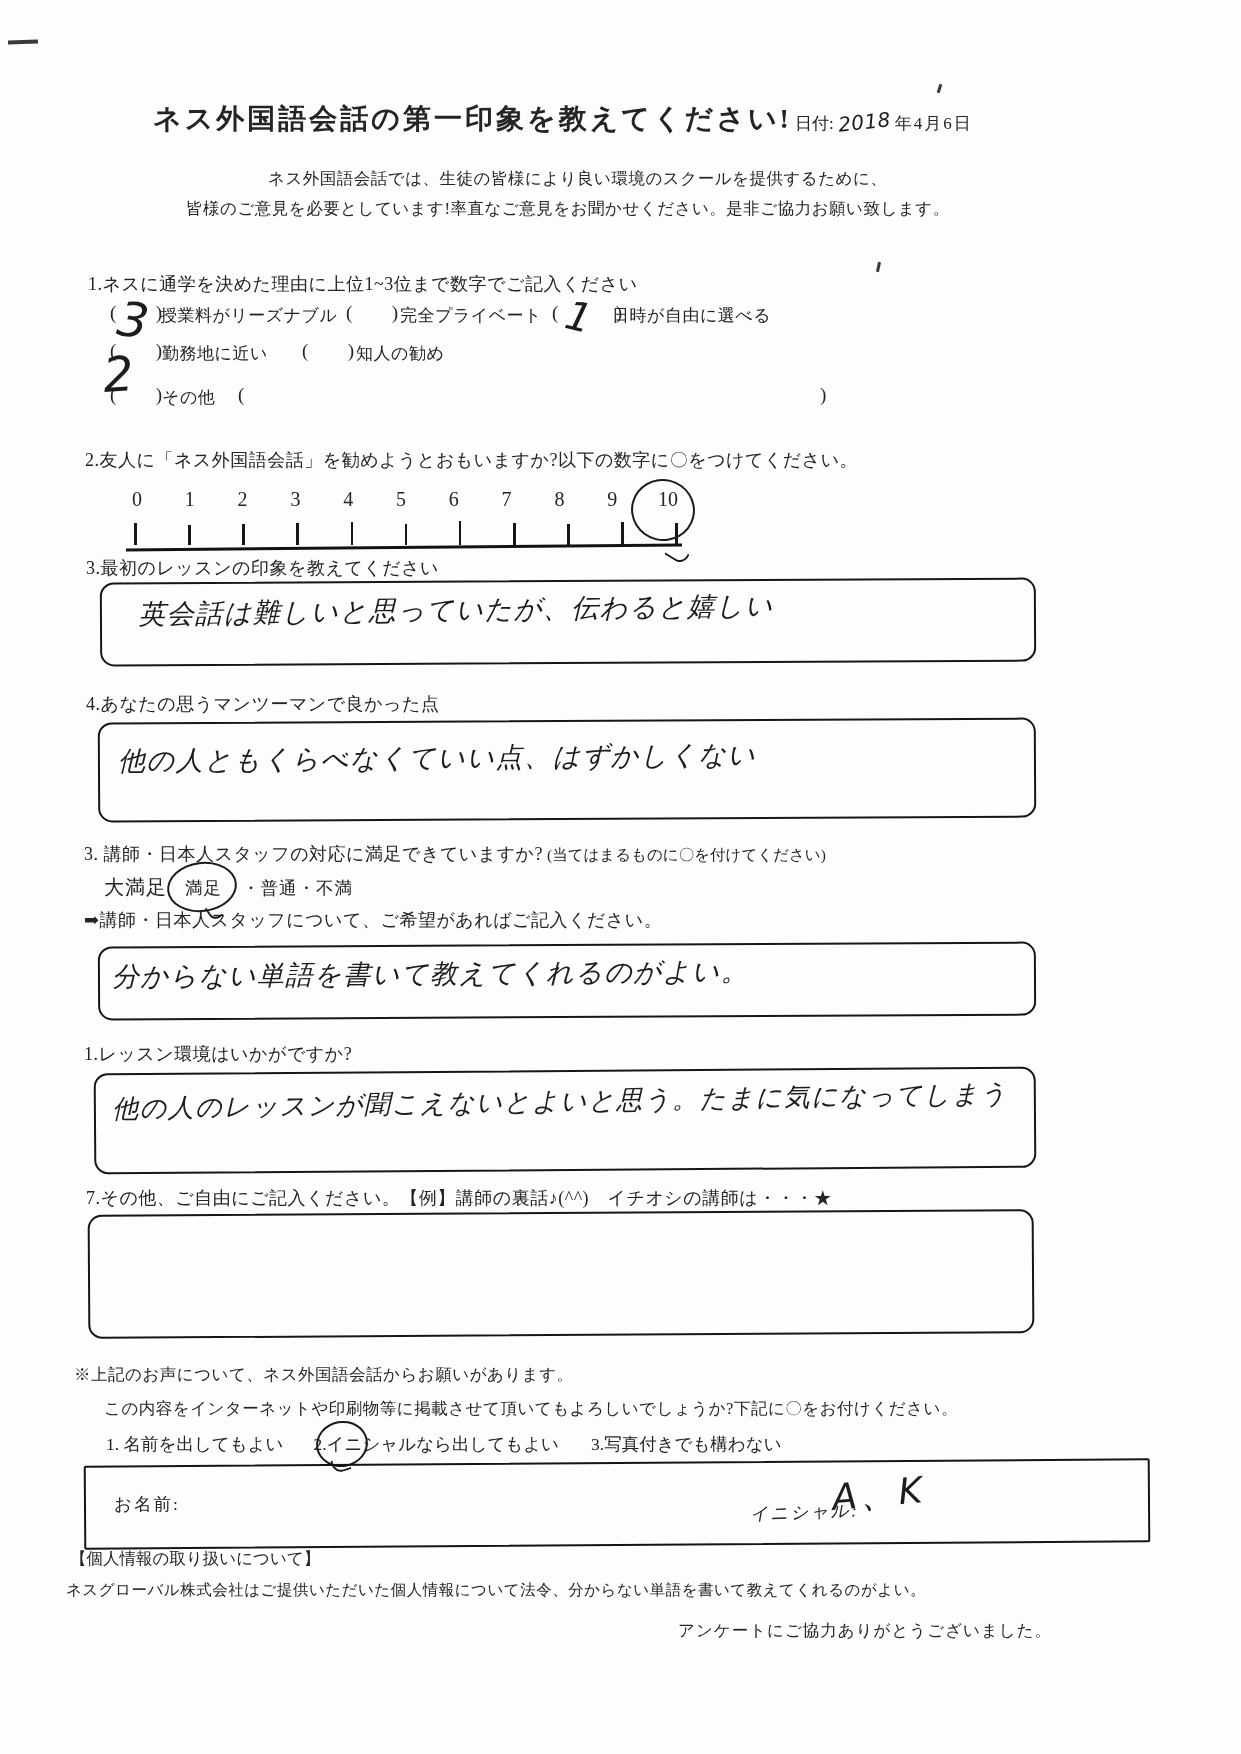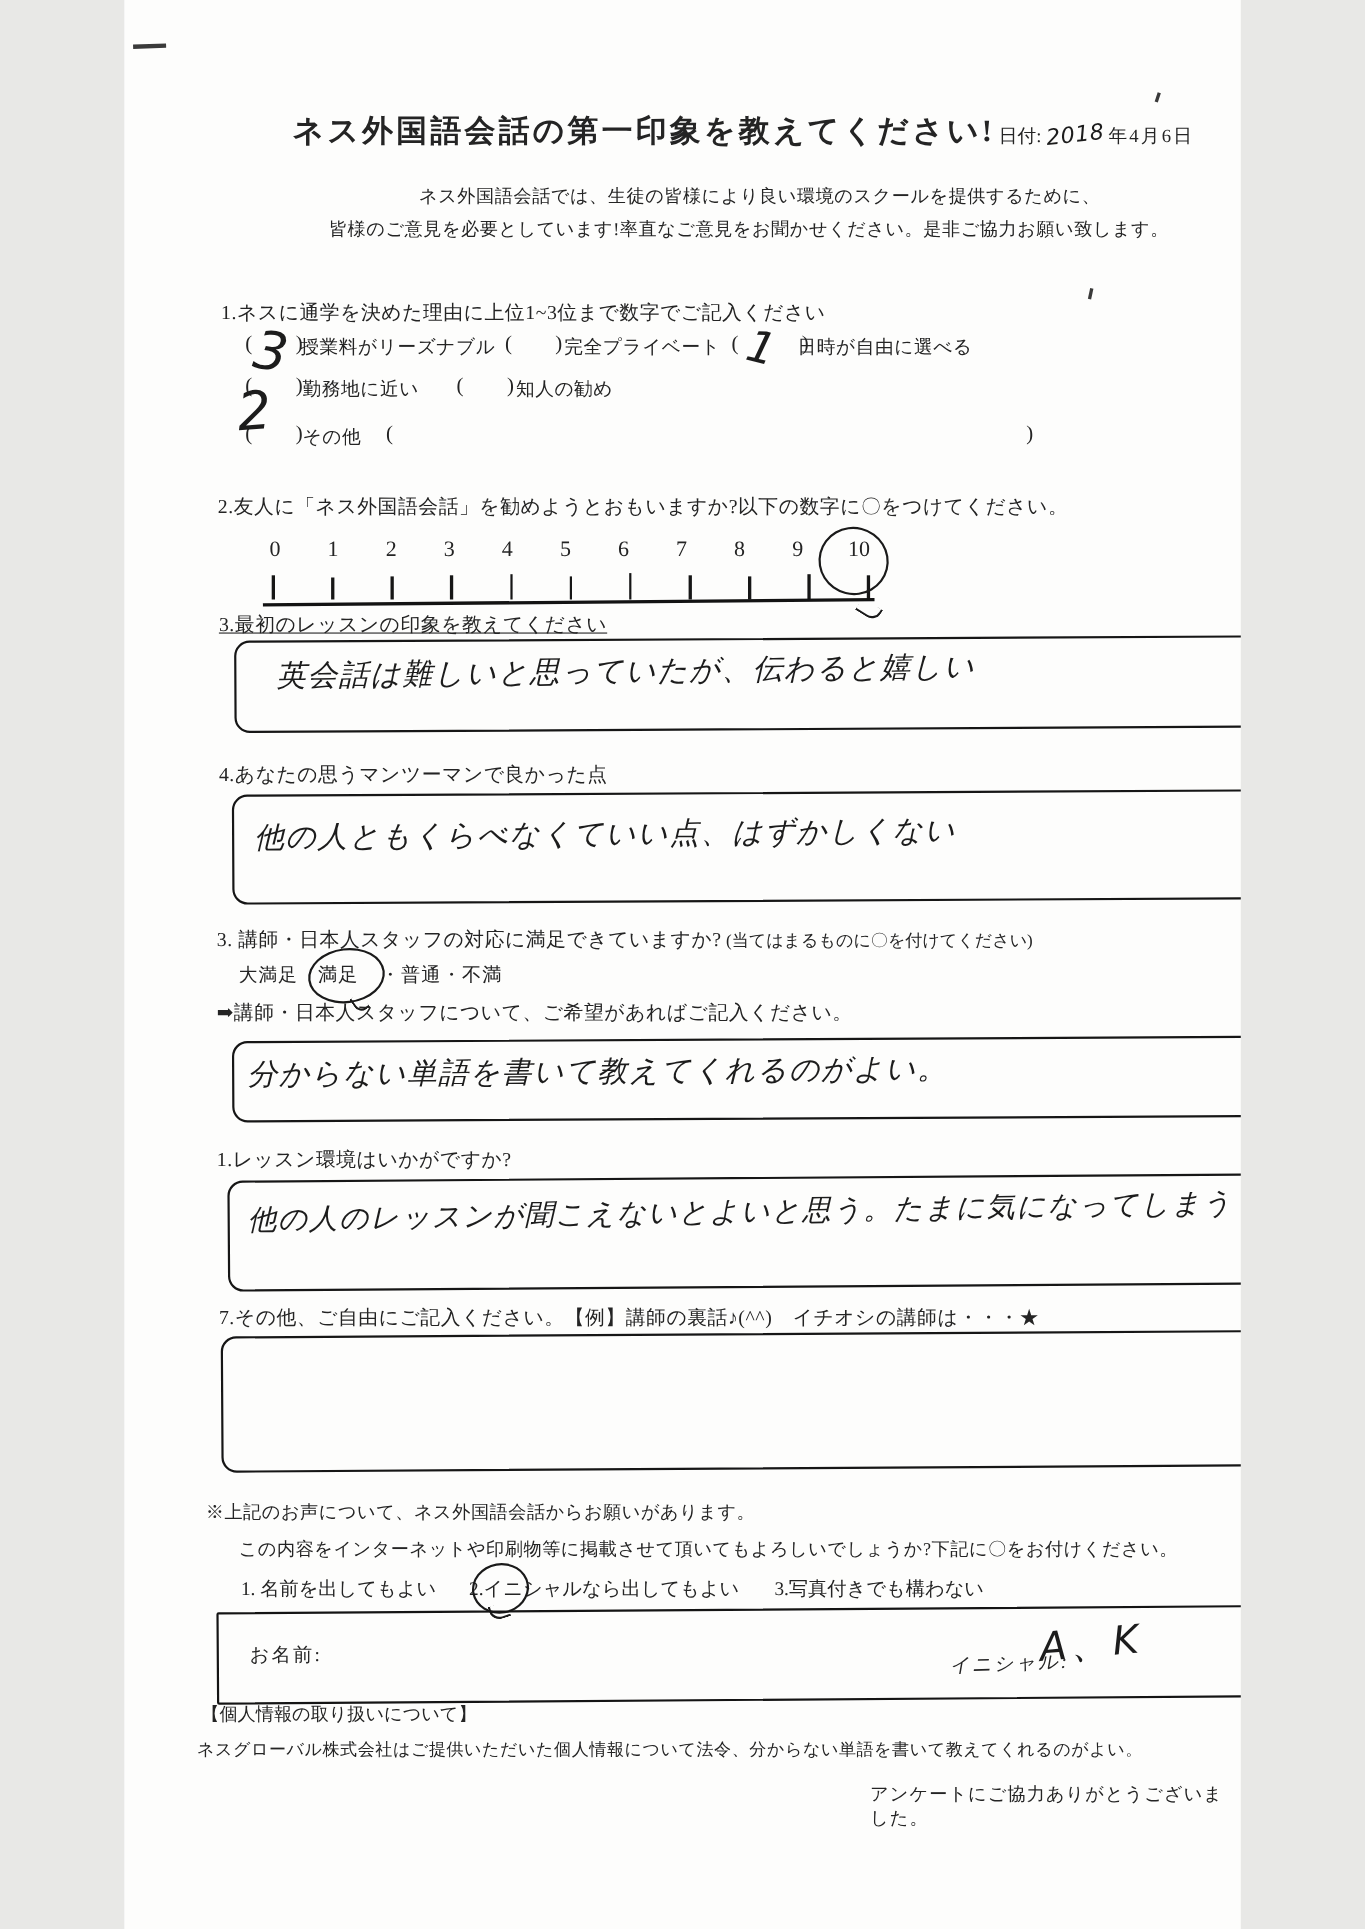--- a/index.html
+++ b/index.html
@@ -1,17 +1,17 @@
 <!DOCTYPE html>
 <html><head>
 <meta charset="utf-8">
 <style>
   html,body{margin:0;padding:0;background:#e8e8e6;}
   .sheet{
-    position:relative; width:1015px; height:1754px; margin:0 auto;
+    position:relative; width:1241px; height:1754px; margin:0 auto;
     background:#fdfdfc; overflow:hidden;
     font-family:"Liberation Serif","DejaVu Serif",serif;
     color:#1f1f1f;
   }
   .abs{position:absolute;}
   .print{font-family:"Liberation Serif","DejaVu Serif",serif; color:#242424;}
   .hand{
     font-family:"DejaVu Sans",sans-serif; font-style:italic; color:#1c1c1c;
     letter-spacing:1.5px; white-space:nowrap;
   }
@@ -96,34 +96,34 @@
     <div class="tick" style="height:24px;"></div>
       <div class="tick" style="height:22px;"></div>
     <div class="tick" style="height:21px;"></div>
       <div class="tick" style="height:23px;"></div>
     <div class="tick" style="height:22px;"></div>
   </div>
   <div class="abs baseline" style="left:126px; top:546px; width:556px; height:3px; transform:rotate(-0.5deg);"></div>
   <div class="abs circle-mark" style="left:631px; top:479px; width:60px; height:58px; transform:rotate(14deg); border-width:2.4px;"></div>
   <div class="abs" style="left:666px; top:548px; width:20px; height:11px; border-bottom:2.4px solid #1a1a1a; border-right:2.4px solid #1a1a1a; border-radius:0 0 10px 0; transform:rotate(32deg);"></div>
 
-  <div class="abs print qlabel" style="left:86px; top:556px;text-decoration:underline;">3.最初のレッスンの印象を教えてください</div>
+  <div class="abs print qlabel" style="left:86px; top:556px;">3.最初のレッスンの印象を教えてください</div>
   <div class="abs answer-box" style="left:100px; top:580px; width:932px; height:80px; transform:rotate(-0.3deg);"></div>
   <div class="abs hand" style="left:138px; top:592px; font-size:27px; transform:rotate(-0.8deg);">英会話は難しいと思っていたが、伝わると嬉しい</div>
 
   <div class="abs print qlabel" style="left:86px; top:692px;">4.あなたの思うマンツーマンで良かった点</div>
   <div class="abs answer-box" style="left:98px; top:720px; width:934px; height:96px; transform:rotate(-0.3deg);"></div>
   <div class="abs hand" style="left:118px; top:740px; font-size:27px; transform:rotate(-0.6deg);">他の人ともくらべなくていい点、はずかしくない</div>
 
   <div class="abs" style="left:84px; top:842px; white-space:nowrap;">
     <span class="print qlabel">3. 講師・日本人スタッフの対応に満足できていますか?</span>
     <span class="print" style="font-size:15.5px;">(当てはまるものに〇を付けてください)</span>
   </div>
   <div class="abs" style="left:104px; top:874px; white-space:nowrap;">
-    <span class="print" style="font-size:17px; letter-spacing:1px;">大満足</span>
+    <span class="print" style="font-size:20px; letter-spacing:1px;">大満足</span>
     <span class="print" style="font-size:17.5px; letter-spacing:1px; margin-left:14px;">満足</span>
     <span class="print" style="font-size:17.5px; letter-spacing:1px;margin-left:16px;">・普通・不満</span>
   </div>
   <div class="abs circle-mark" style="left:167px; top:862px; width:66px; height:46px; transform:rotate(-7deg);"></div>
   <div class="abs" style="left:206px; top:906px; width:14px; height:10px; border-right:2.2px solid #1a1a1a; border-bottom:2.2px solid #1a1a1a; border-radius:0 0 8px 0; transform:rotate(55deg);"></div>
   <div class="abs print qlabel" style="left:84px; top:908px;">➡講師・日本人スタッフについて、ご希望があればご記入ください。</div>
   <div class="abs answer-box" style="left:98px; top:944px; width:934px; height:70px; transform:rotate(-0.3deg);"></div>
   <div class="abs hand" style="left:112px; top:956px; font-size:27px; transform:rotate(-0.5deg);">分からない単語を書いて教えてくれるのがよい。</div>
 
   <div class="abs print qlabel" style="left:84px; top:1042px;">1.レッスン環境はいかがですか?</div>

